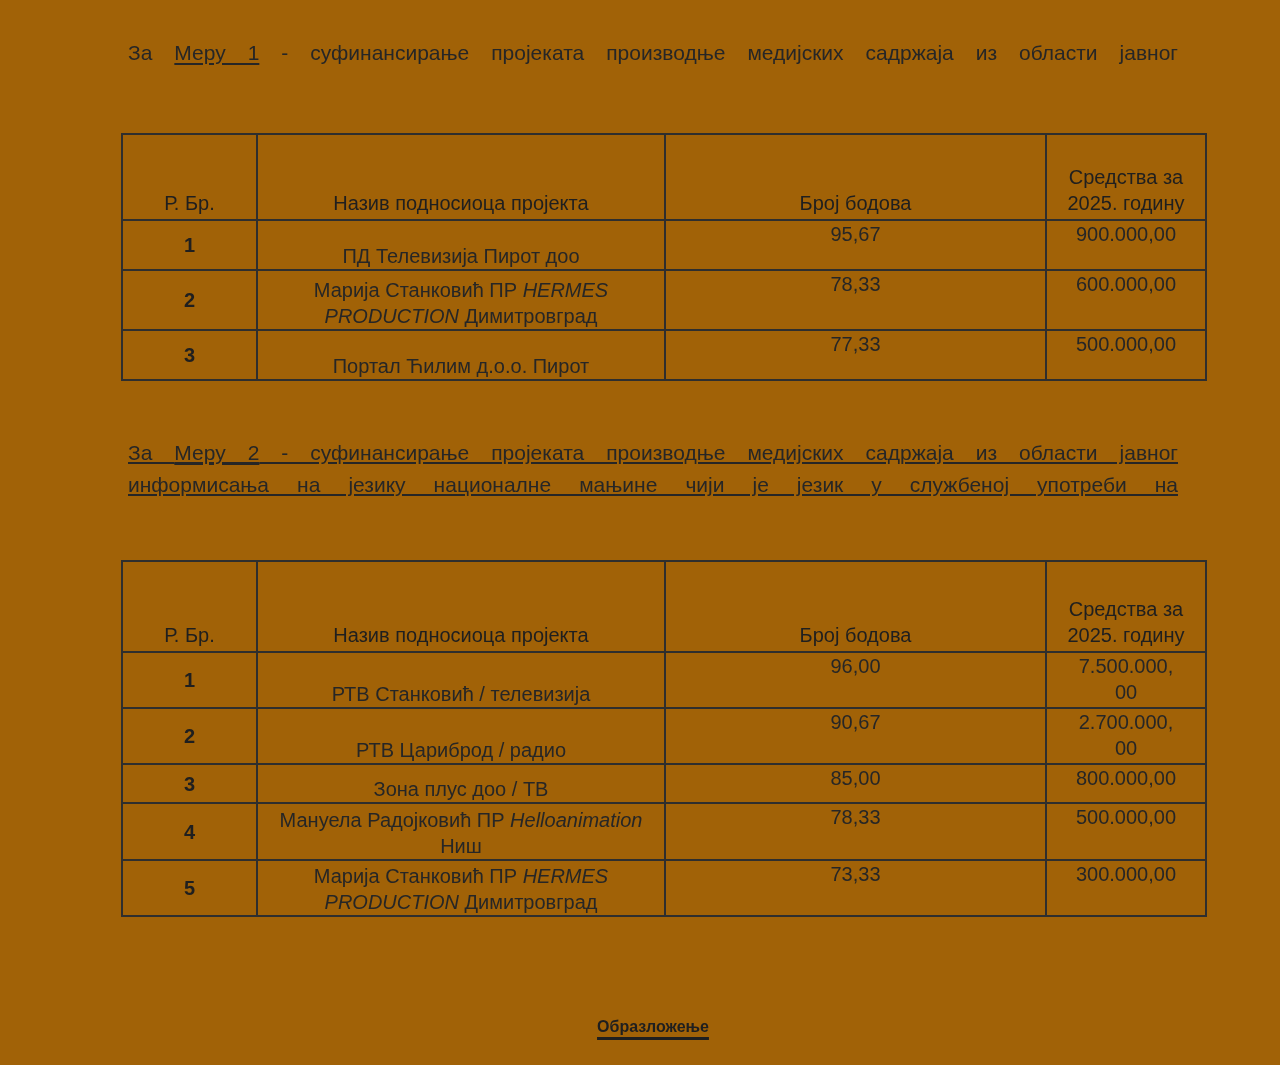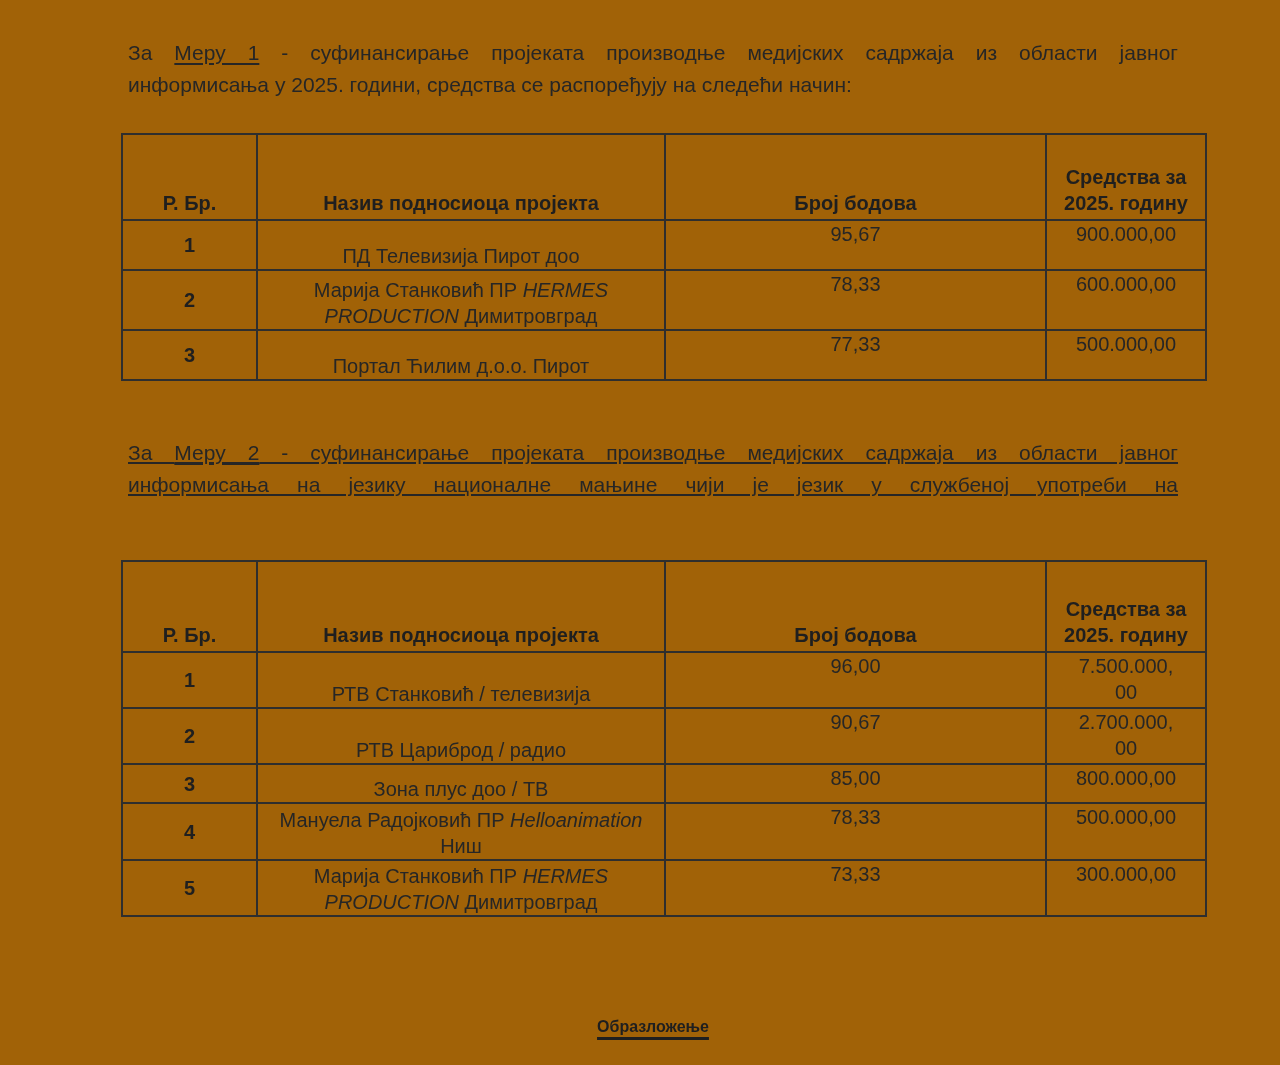--- a/index.html
+++ b/index.html
@@ -17,21 +17,21 @@
   #intro1{top:37px;}
   #intro2{top:437px;text-decoration:underline;}
   
   table.alloc{
     position:absolute;left:121px;border-collapse:collapse;table-layout:fixed;
     width:1084px;font-size:20px;line-height:26px;color:#262626;
   }
   #table1{top:133px;}
   #table2{top:560px;}
   table.alloc td{border:2px solid #2e2e2e;padding:0;overflow:hidden;}
-  table.alloc tr.hdr td{vertical-align:bottom;font-weight:bold;color:#1f1f1f;padding-bottom:3px;text-align:center;}
+  table.alloc tr.hdr td{vertical-align:bottom;font-weight:normal;color:#1f1f1f;padding-bottom:3px;text-align:center;}
   td.h-rbr{text-align:left;padding-left:12px;}
   td.h-name,td.h-score{text-align:center;}
   td.h-funds{text-align:center;padding-left:20px;padding-right:20px;}
   td.c-rbr{text-align:center;vertical-align:middle;font-weight:bold;color:#1f1f1f;}
   td.c-name{text-align:center;vertical-align:bottom;padding:0 28px 4px 28px;}
   td.c-score{text-align:center;vertical-align:top;padding-top:3px;}
   td.c-funds{text-align:center;vertical-align:top;padding-top:3px;margin-left:28px;}
   td.c-funds .amt{display:inline-block;max-width:106px;text-align:center;}
   .ital{font-style:italic;}
   
@@ -43,21 +43,20 @@
     text-decoration:underline;text-decoration-thickness:2.5px;text-underline-offset:5px;
   }
 </style>
 </head>
 <body>
 
 <div class="page">
 
   <div class="para" id="intro1">
     <div class="jline"><span>За </span><span class="u-measure">Меру 1</span><span> - суфинансирање пројеката производње медијских садржаја из области јавног</span></div>
-    <div class="lline">информисања у 2025. години, средства се распоређују на следећи начин:</div>
   </div>
 
   <table class="alloc" id="table1">
     <colgroup>
         <col style="width:135px">
         <col style="width:408px">
         <col style="width:381px">
         <col style="width:160px">
       </colgroup>
     <tbody>

